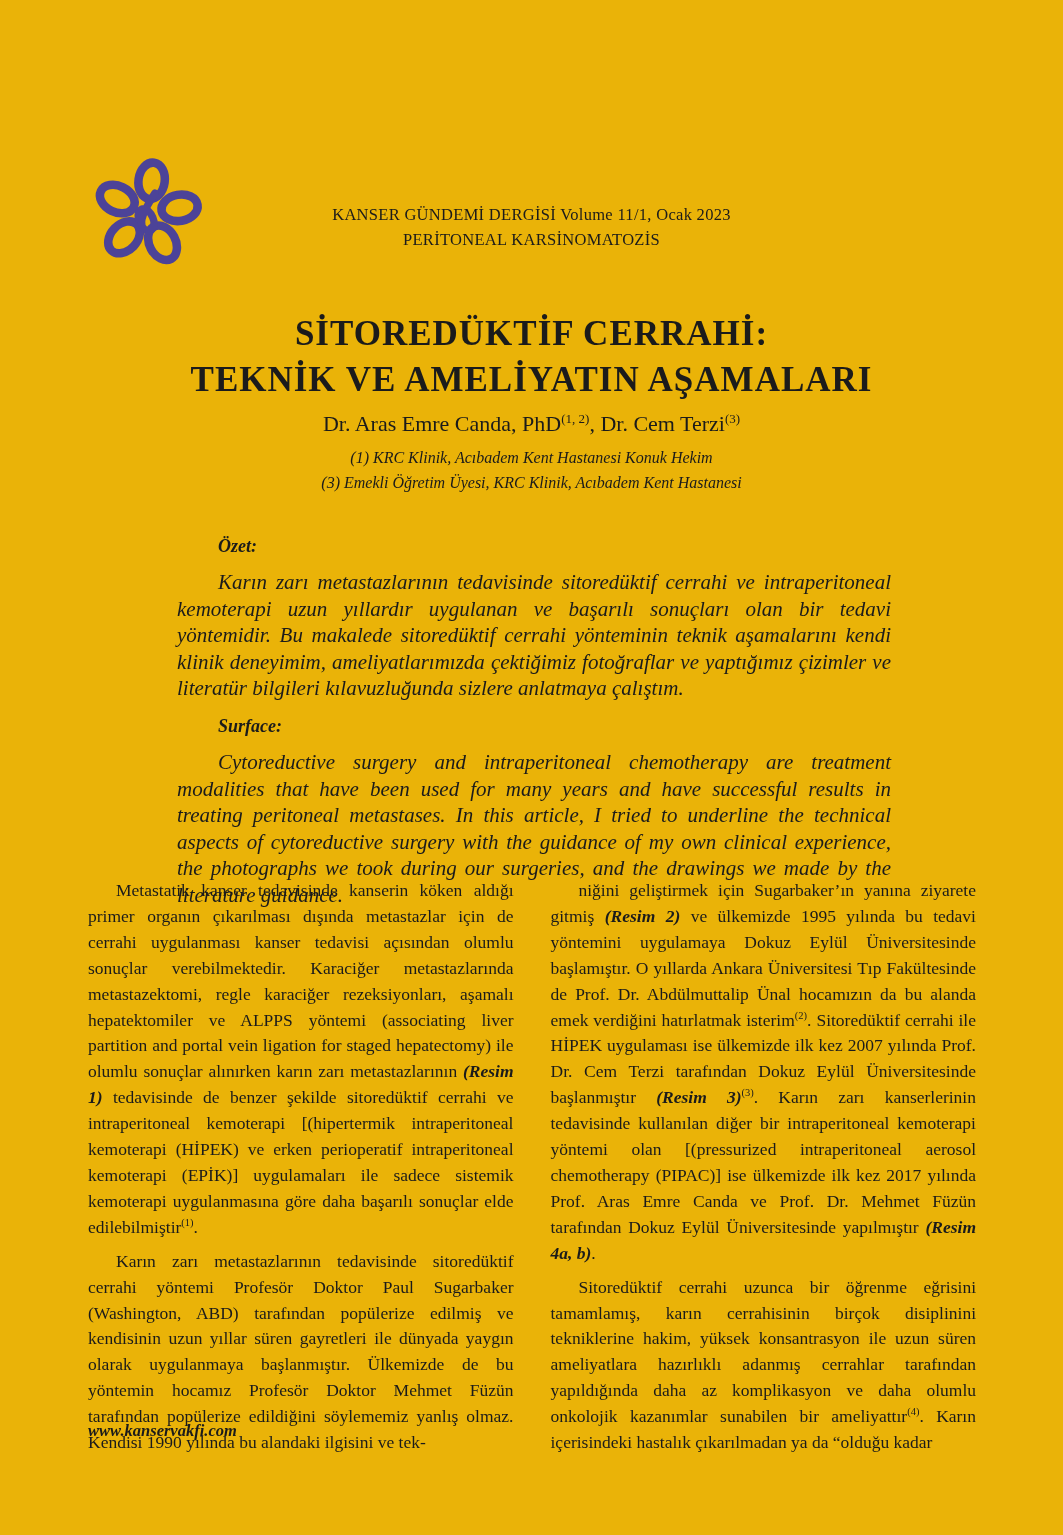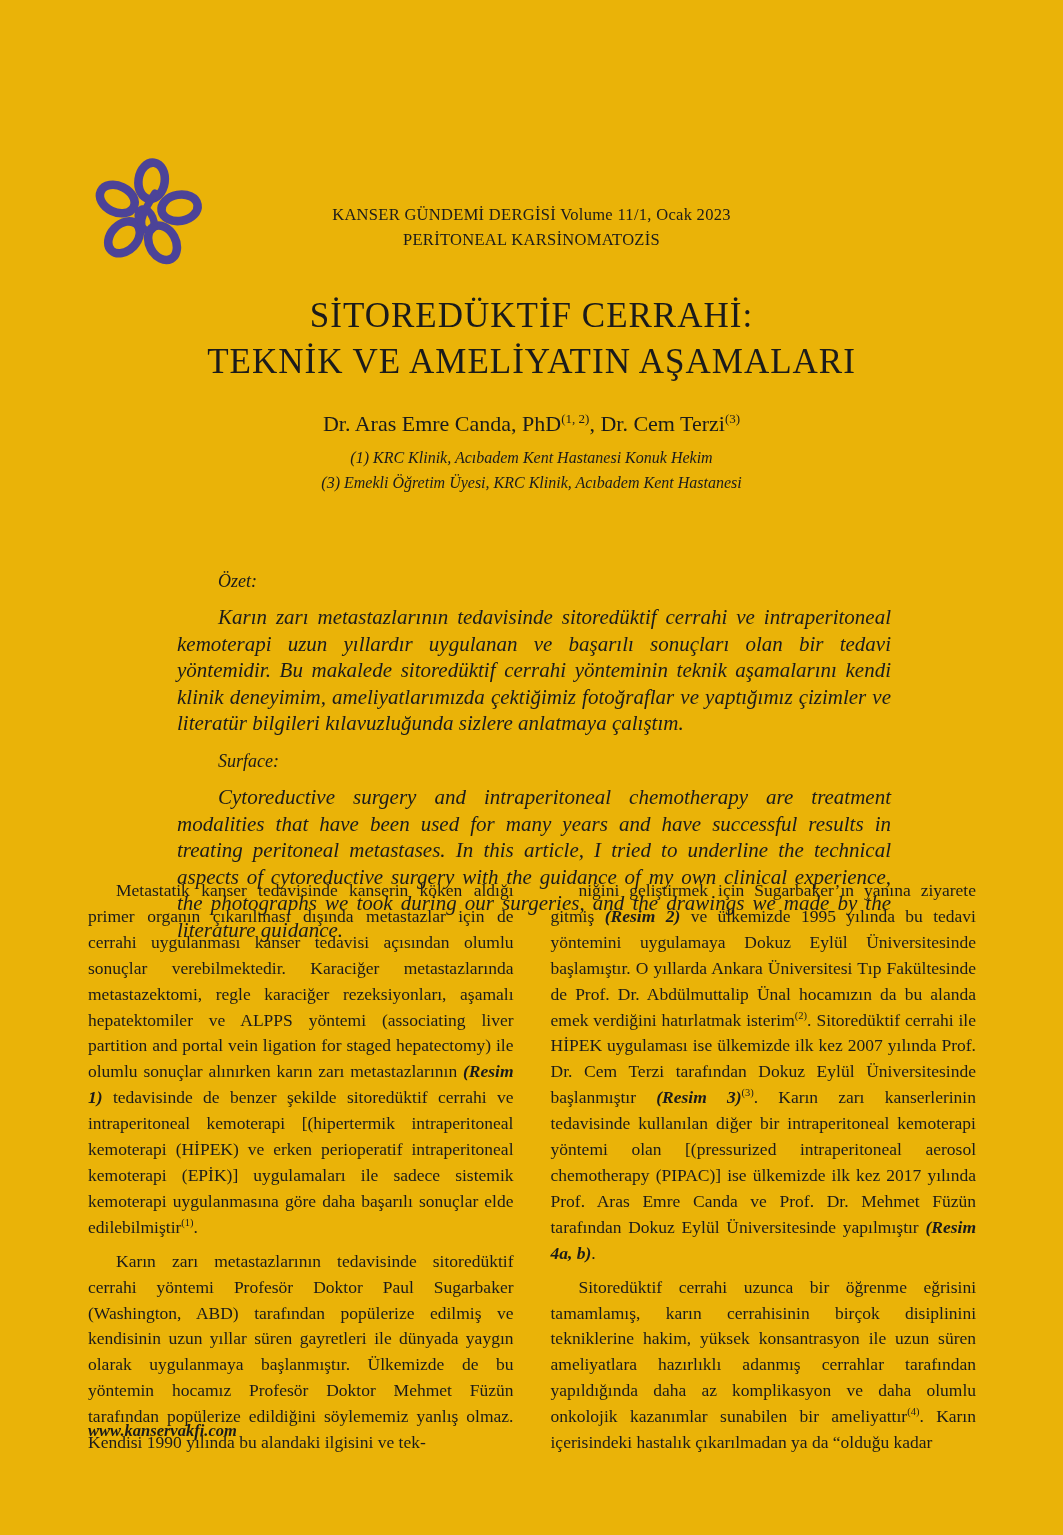--- a/index.html
+++ b/index.html
@@ -18,24 +18,24 @@
   }
 
   .journal-lines {
     position: absolute; top: 202px; left: 0; width: 100%;
     text-align: center;
     font-size: 16.5px; line-height: 25px;
     letter-spacing: 0.3px;
   }
 
   .title {
-    position: absolute; top: 293px; left: 0; width: 100%;
+    position: absolute; top: 311px; left: 0; width: 100%;
     text-align: center;
     font-size: 35px; line-height: 46px;
-    font-weight: 400; letter-spacing: 1px;
+    font-weight: 700; letter-spacing: 1px;
     margin: 0;
   }
 
   .authors {
     position: absolute; top: 411px; left: 0; width: 100%;
     text-align: center; font-size: 22px;
   }
   .authors sup { font-size: 13px; }
 
   .affiliations {
@@ -43,22 +43,22 @@
     text-align: center; font-style: italic;
     font-size: 16px; line-height: 24.5px;
   }
 
   .abstract-block {
     position: absolute; left: 177px; width: 714px;
   }
   .abstract-block.ozet { top: 536px; }
   .abstract-block.abstract { top: 716px; }
   .sec-heading {
-    font-weight: 400; font-style: italic;
-    font-size: 18px; margin-left: 41px; margin-bottom: 12px; margin-top: 35px;
+    font-weight: 700; font-style: italic;
+    font-size: 18px; margin-left: 41px; margin-bottom: 12px;
   }
   .abstract-block p {
     margin: 0; font-style: italic;
     font-size: 21px; line-height: 26.6px;
     text-align: justify; text-indent: 41px;
   }
 
   .columns {
     position: absolute; top: 878px; left: 88px; width: 888px;
     display: flex; gap: 37px;

